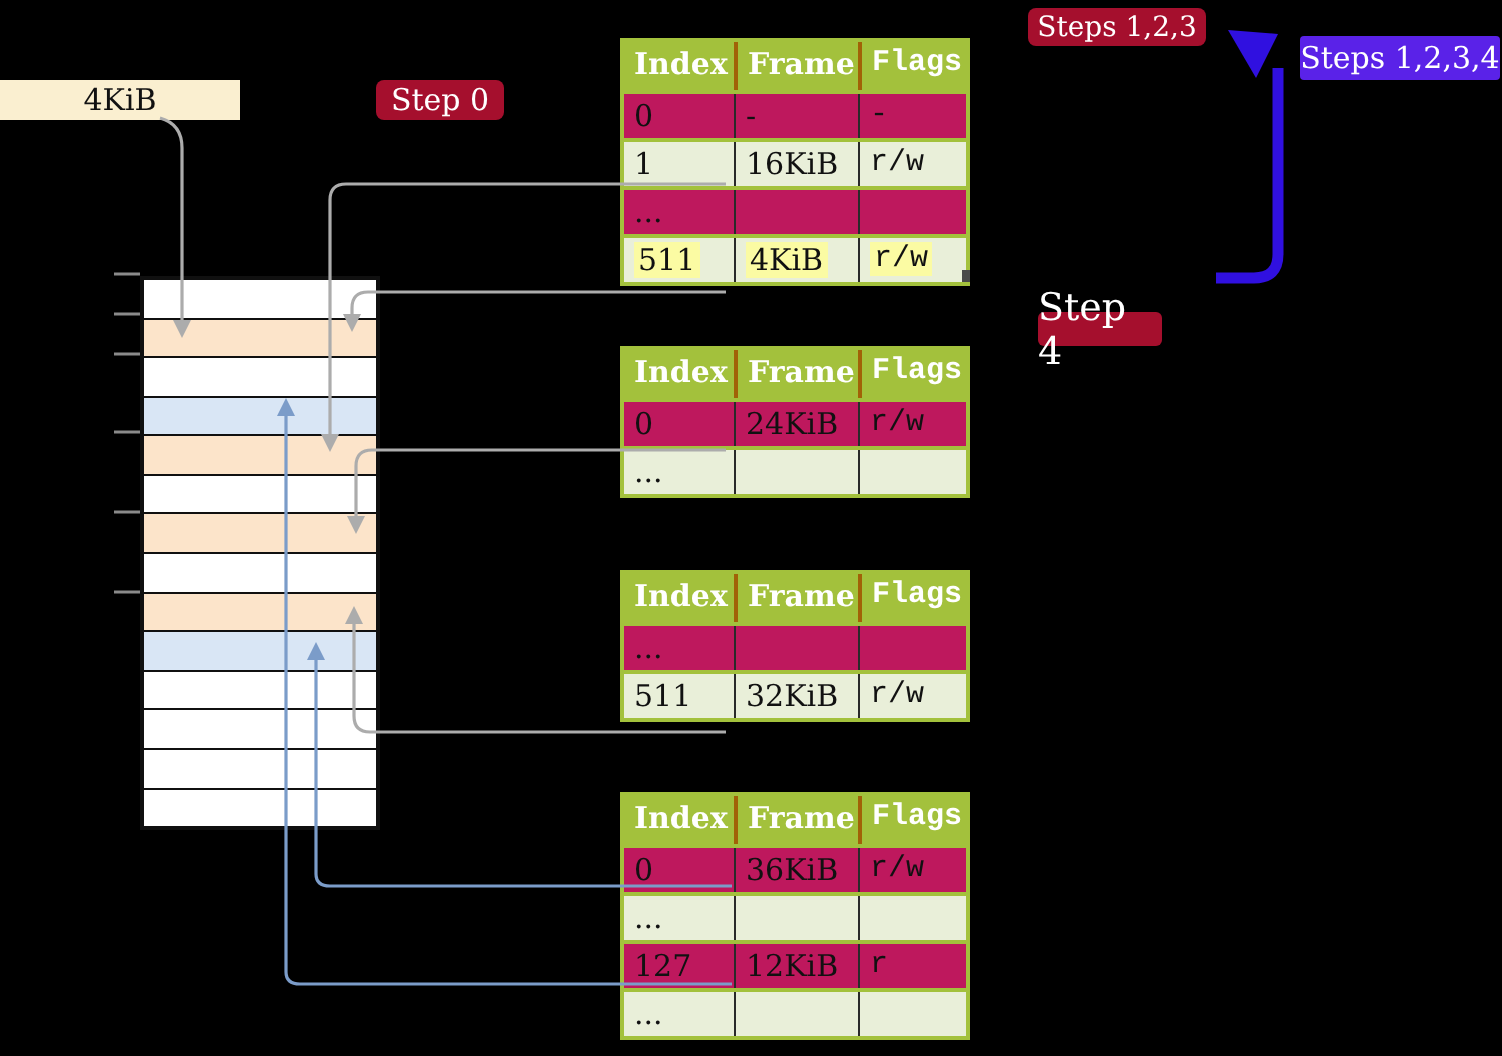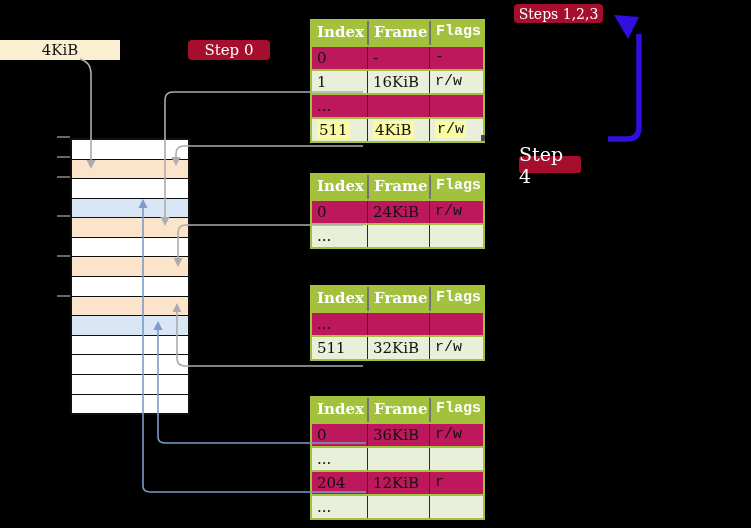--- a/index.html
+++ b/index.html
@@ -5,21 +5,21 @@
   html,body{margin:0;padding:0;background:#000;}
   .canvas{position:relative;width:751px;height:528px;background:#000;overflow:hidden;
           font-family:"DejaVu Serif","Liberation Serif",serif;}
   
   .badge{position:absolute;display:flex;align-items:center;justify-content:center;
          color:#fff;box-sizing:border-box;}
   .mem-label{position:absolute;left:0;top:40px;width:120px;height:20px;background:#FAEFD0;
          color:#111;display:flex;align-items:center;justify-content:center;font-size:15px;}
   .crimson{background:#A50F2D;border-radius:4px;}
   .violet{background:#5A22E8;border-radius:2px;}
-  .b-step0{left:188px;top:40px;width:82px;height:20px;font-size:15px;}
+  .b-step0{left:188px;top:40px;width:64px;height:20px;font-size:15px;}
   .b-steps123{left:514px;top:4px;width:89px;height:19px;font-size:14px;}
   .b-steps1234{left:650px;top:18px;width:100px;height:22px;font-size:15px;}
   .b-step4{left:519px;top:156px;width:62px;height:17px;font-size:19px;border-radius:3px;}
   
   .mstack{position:absolute;left:70px;top:138px;width:120px;height:277px;background:#fff;
           border:2px solid #101010;display:flex;flex-direction:column;box-sizing:border-box;}
   .mrow{flex:1;border-bottom:1.5px solid #101010;}
   .mrow:last-child{border-bottom:none;}
   .mrow.white{background:#ffffff;}
   .mrow.peach{background:#FCE4CA;}
@@ -27,36 +27,37 @@
   
   .ptable{position:absolute;left:310px;width:171px;background:#be185d;
           border:2px solid #A3C13C;box-sizing:content-box;}
   .trow{display:flex;height:24px;box-sizing:border-box;}
   .trow.body{border-top:2px solid #A3C13C;}
   .trow.thead{background:#A3C13C;color:#fff;font-weight:bold;}
   .tcell{width:55px;box-sizing:border-box;padding:2px 0 0 5px;font-size:15px;overflow:hidden;
          white-space:nowrap;}
   .tcell.c1{width:62px;}
   .tcell.c2{width:54px;font-family:Liberation Mono, monospace;}
-  .thead .tcell{border-left:2px solid #737373;}
+  .thead .tcell{border-left:2px solid #a16207;}
   .thead .tcell:first-child{border-left:none;}
   .body .tcell{border-left:1px solid #2a2a2a;color:#111;}
   .body .tcell:first-child{border-left:none;}
   .trow.shade{background:#E9EFD9;}
   .hl{background:#FBFBA3;padding:0 2px;}
   .overlay{position:absolute;left:0;top:0;pointer-events:none;}
 </style>
 </head>
 <body>
 
 <div class="canvas">
 
   <div class="mem-label">4KiB</div>
   <div class="badge crimson b-step0">Step 0</div>
   <div class="badge crimson b-steps123">Steps 1,2,3</div>
+  <div class="badge violet b-steps1234">Steps 1,2,3,4</div>
   <div class="badge crimson b-step4">Step 4</div>
 
   <div class="mstack">
       <div class="mrow white"></div>
       <div class="mrow peach"></div>
       <div class="mrow white"></div>
       <div class="mrow blue"></div>
       <div class="mrow peach"></div>
       <div class="mrow white"></div>
       <div class="mrow peach"></div>
@@ -140,21 +141,21 @@
         <div class="tcell c0">0</div>
         <div class="tcell c1">36KiB</div>
         <div class="tcell c2">r/w</div>
       </div>
       <div class="trow body shade">
         <div class="tcell c0">...</div>
         <div class="tcell c1"></div>
         <div class="tcell c2"></div>
       </div>
       <div class="trow body">
-        <div class="tcell c0">204</div>
+        <div class="tcell c0">127</div>
         <div class="tcell c1">12KiB</div>
         <div class="tcell c2">r</div>
       </div>
       <div class="trow body shade">
         <div class="tcell c0">...</div>
         <div class="tcell c1"></div>
         <div class="tcell c2"></div>
       </div>
     </div>
 

